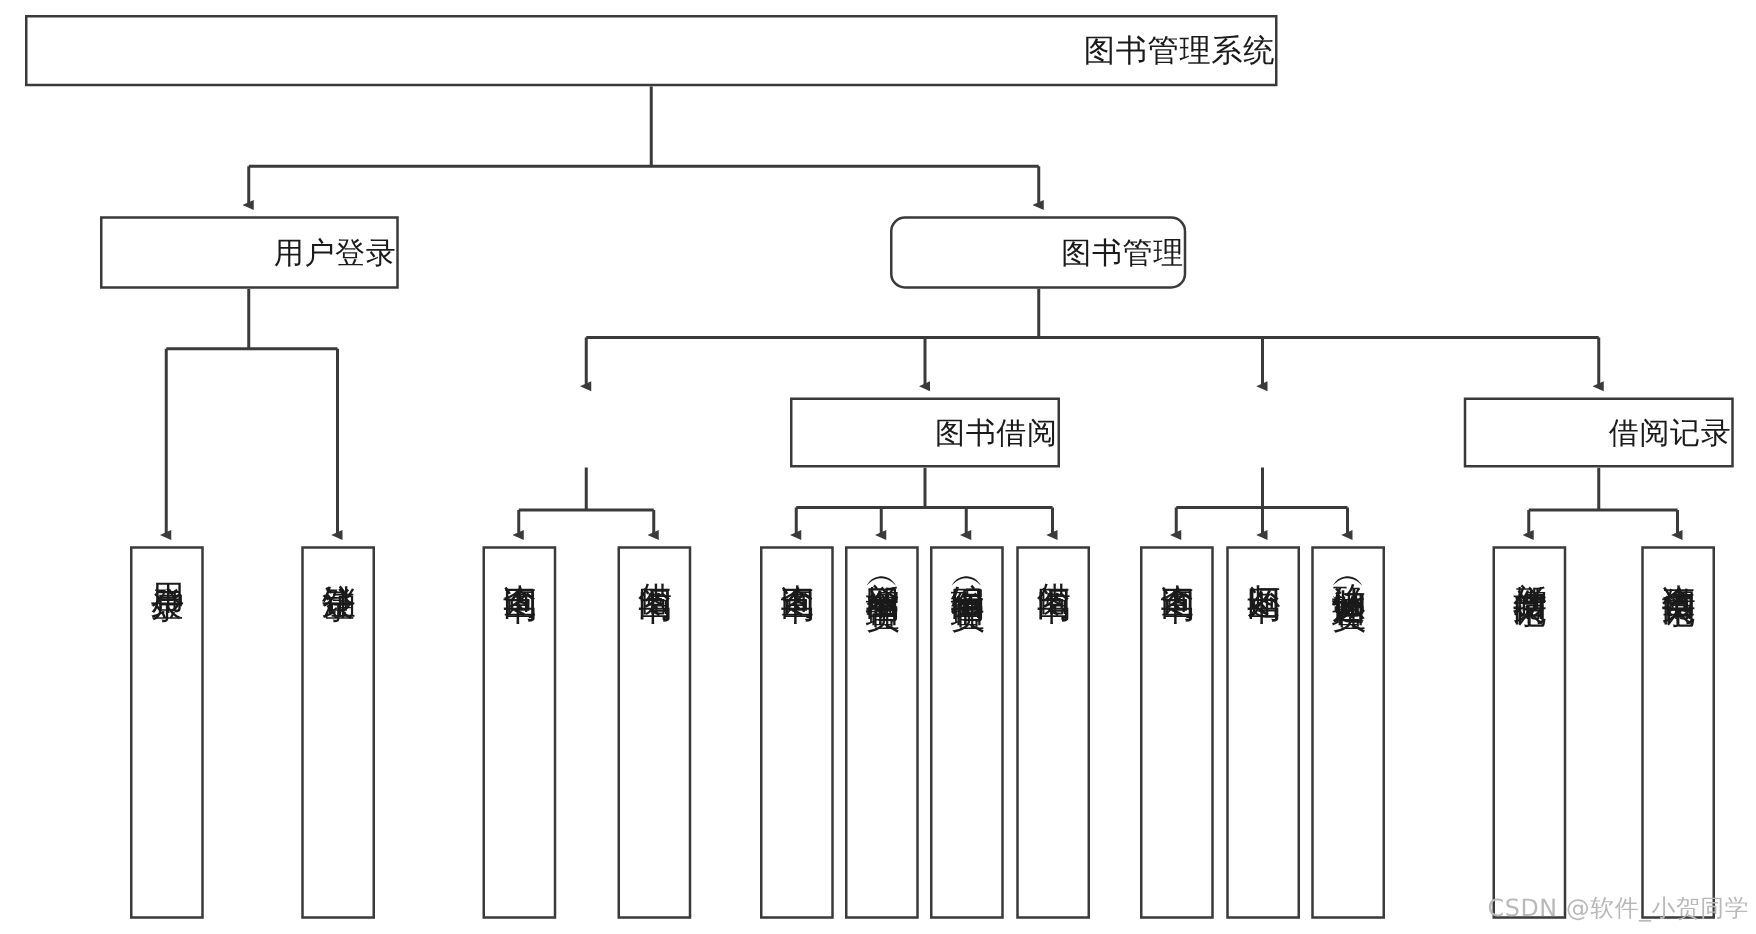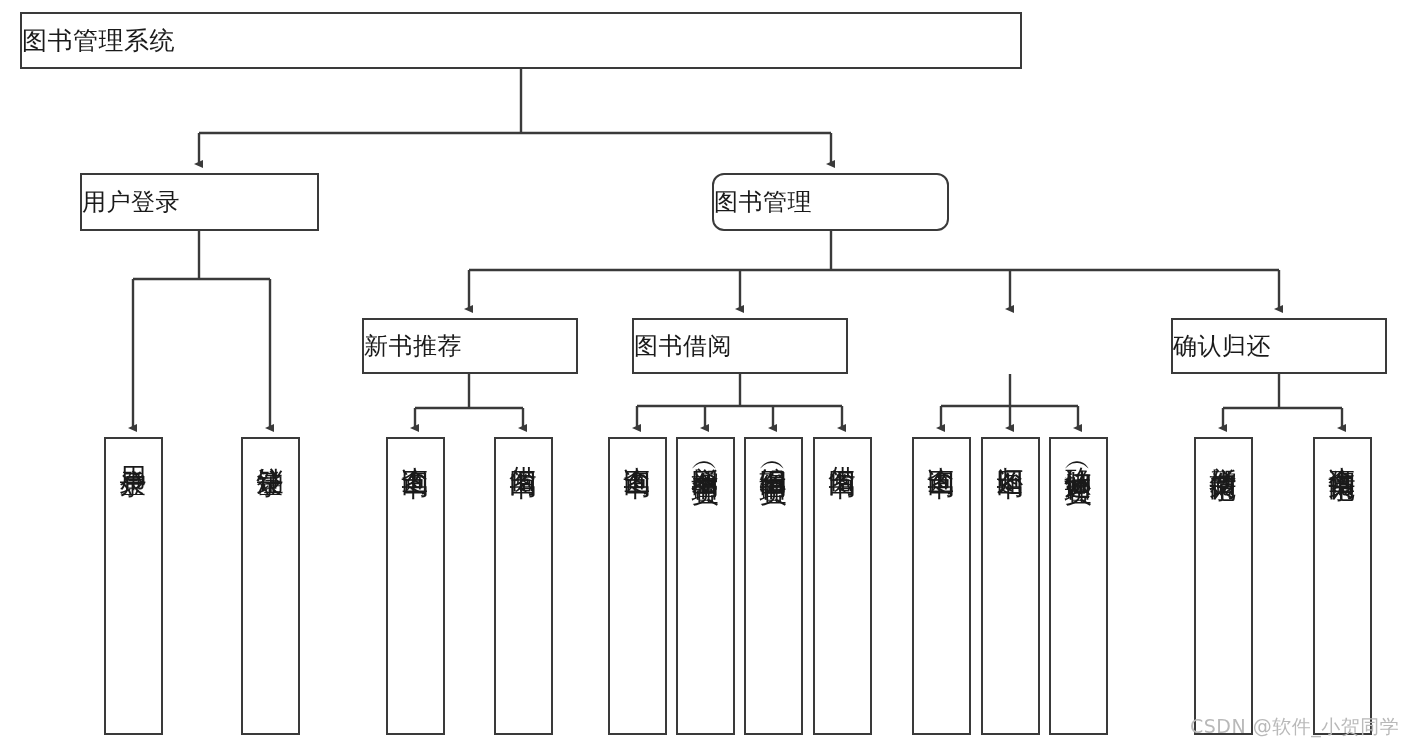--- a/index.html
+++ b/index.html
@@ -25,21 +25,21 @@
     height: 747px;
     pointer-events: none;
   }
   .node {
     position: absolute;
     box-sizing: border-box;
     border: 2px solid #3a3a3a;
     background: #ffffff;
     display: flex;
     align-items: center;
-    justify-content: flex-start;
+    justify-content: flex-end;
     color: #1a1a1a;
   }
   .node .label {
     display: block;
     text-align: center;
     line-height: 1.18;
   }
   
   .node.horiz .label {
     font-size: 24px;
@@ -129,28 +129,25 @@
     <span class="label">图书管理系统</span>
   </div>
 
   <div class="node horiz" style="left:80px; top:173px; width:239px; height:58px;">
     <span class="label">用户登录</span>
   </div>
   <div class="node horiz" style="left:712px; top:173px; width:237px; height:58px;border-radius:12px;">
     <span class="label">图书管理</span>
   </div>
 
-  <div class="node horiz" style="left:362px; top:318px; width:216px; height:56px;">
-    <span class="label">新书推荐</span>
-  </div>
   <div class="node horiz" style="left:632px; top:318px; width:216px; height:56px;">
     <span class="label">图书借阅</span>
   </div>
   <div class="node horiz" style="left:1171px; top:318px; width:216px; height:56px;">
-    <span class="label">确认归还</span>
+    <span class="label">借阅记录</span>
   </div>
 
   <div class="node vert" style="left:104px; top:437px; width:59px; height:298px;">
     <span class="label">用户登录</span>
   </div>
   <div class="node vert" style="left:241px; top:437px; width:59px; height:298px;">
     <span class="label">注销登录</span>
   </div>
 
   <div class="node vert" style="left:386px; top:437px; width:59px; height:298px;">

